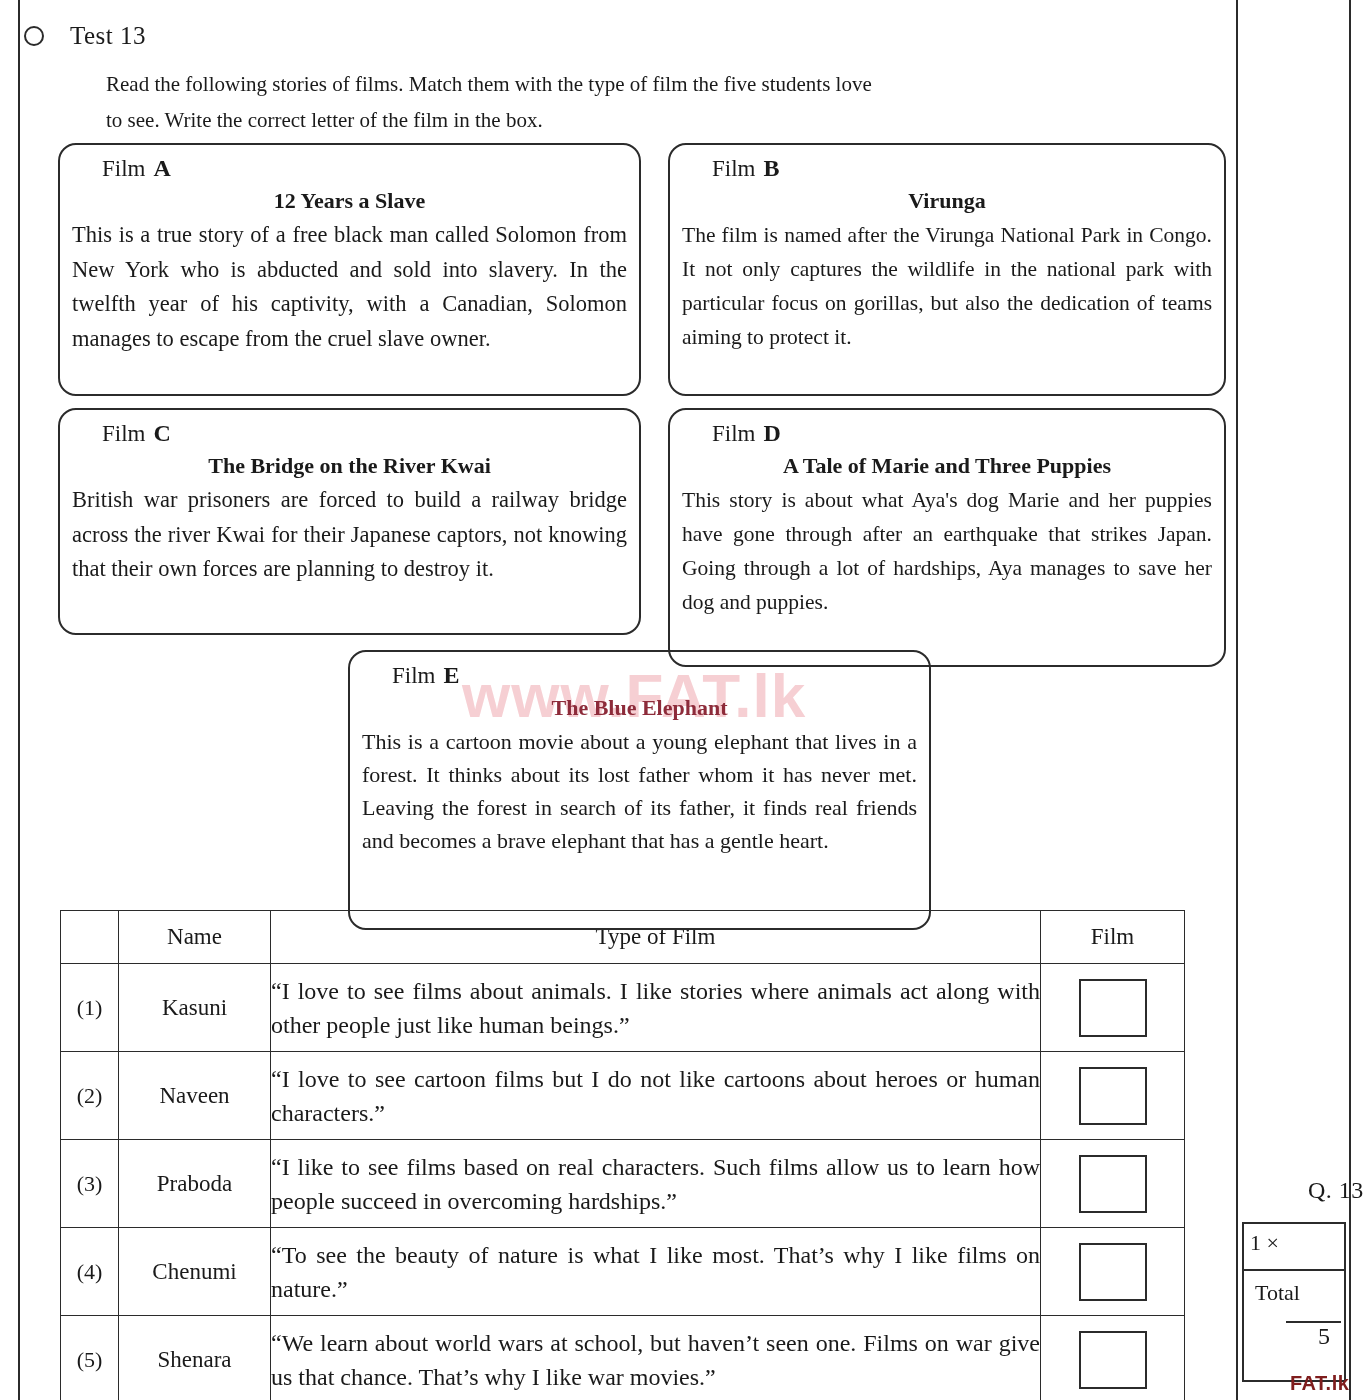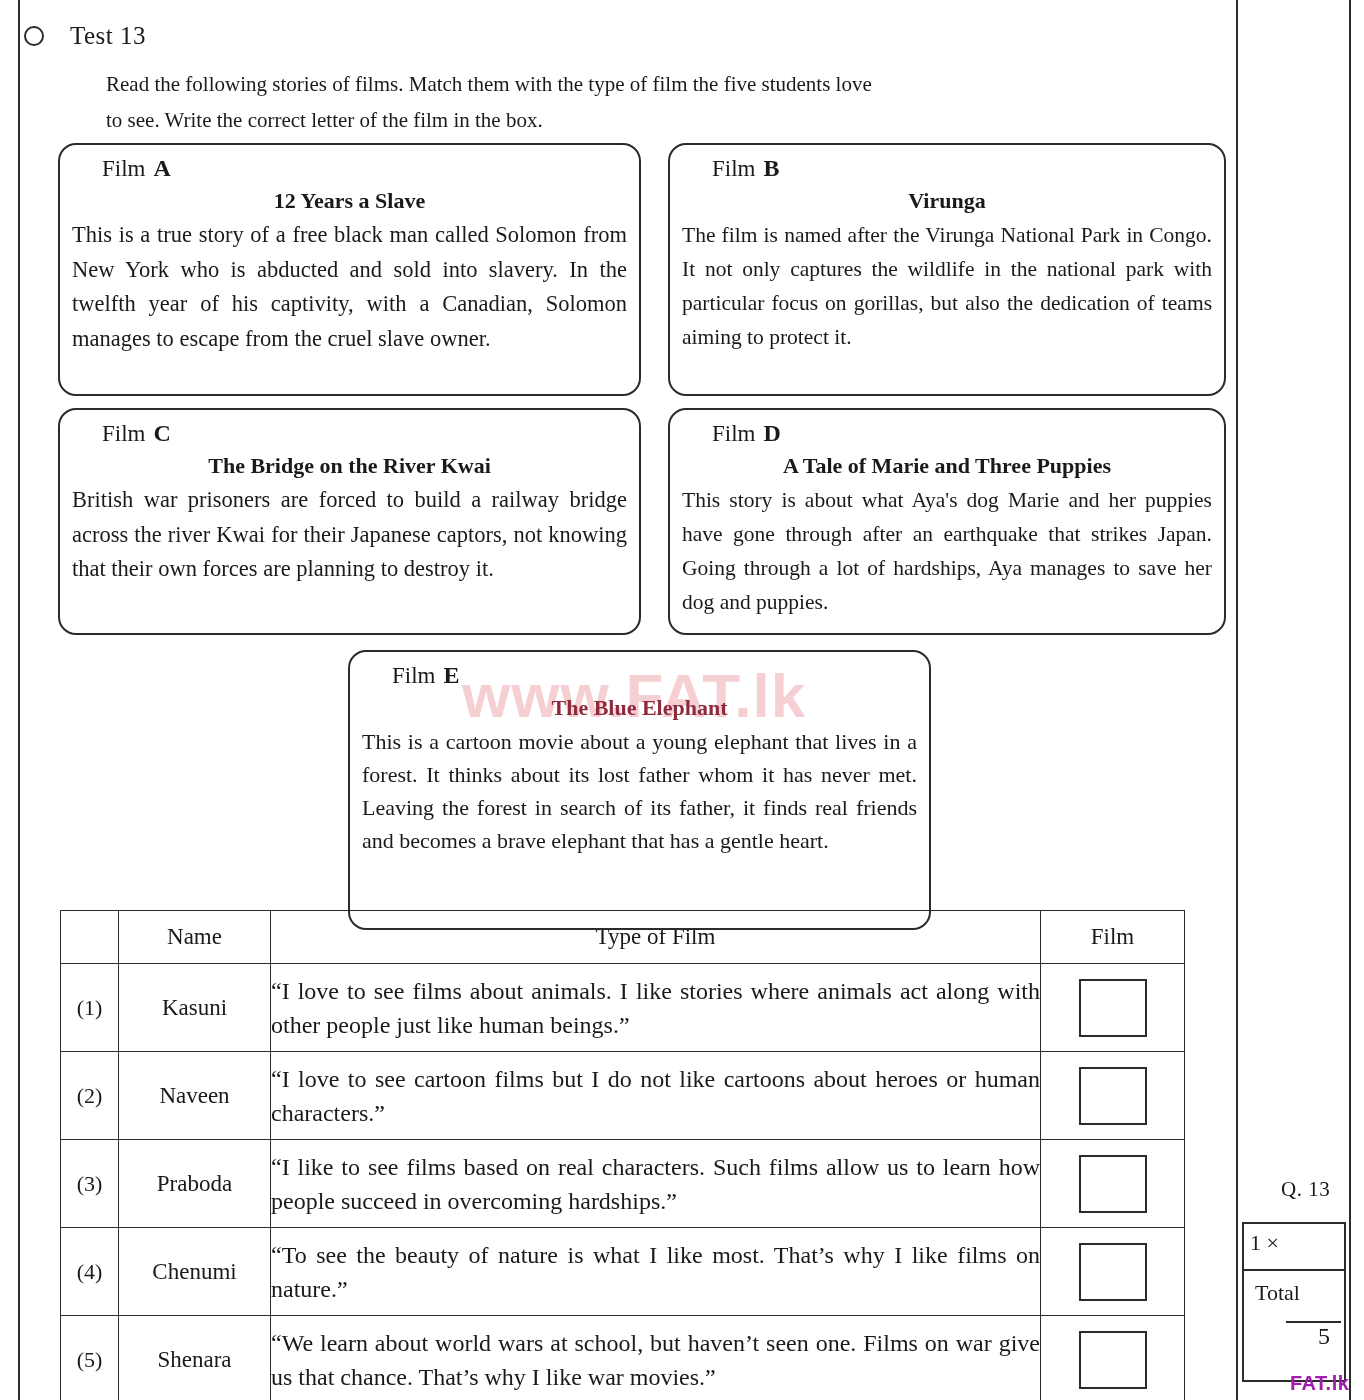--- a/index.html
+++ b/index.html
@@ -95,21 +95,21 @@
     line-height: 34.5px;
     text-align: justify;
     text-justify: inter-word;
     padding: 0 2px;
   }
   .film-body.tight { line-height: 33px; font-size: 22px; }
 
   #card-a { left: 58px;  top: 143px; width: 583px; height: 253px; }
   #card-b { left: 668px; top: 143px; width: 558px; height: 253px; }
   #card-c { left: 58px;  top: 408px; width: 583px; height: 227px; }
-  #card-d { left: 668px; top: 408px; width: 558px; height: 227px; }
+  #card-d { left: 668px; top: 408px; width: 558px; height: 259px; }
   #card-e { left: 348px; top: 650px; width: 583px; height: 280px; }
 
   #card-b .film-body { font-size: 21.5px; line-height: 34px; }
   #card-d .film-body { font-size: 21.5px; line-height: 34px; }
 
   
   .watermark {
     position: absolute;
     left: 462px;
     top: 660px;
@@ -126,21 +126,21 @@
   #card-e { background: transparent; }
   #card-e .film-title { color: #8d2b3a; position: relative; z-index: 3; }
 
   .watermark-bottom {
     position: absolute;
     left: 1290px;
     top: 1372px;
     font-family: "Liberation Sans", sans-serif;
     font-weight: bold;
     font-size: 20px;
-    color: #a21caf;
+    color: #7f1d1d;
     letter-spacing: 0.5px;
   }
 
   
   .match-table {
     position: absolute;
     left: 60px;
     top: 910px;
     width: 1124px;
     border-collapse: collapse;
@@ -183,23 +183,23 @@
     width: 68px;
     height: 58px;
     border: 2px solid #2b2b2b;
     box-sizing: border-box;
     margin: 0 auto;
   }
 
   
   .q-label {
     position: absolute;
-    left: 1281px;
+    left: 1308px;
     top: 1177px;
-    font-size: 21px;
+    font-size: 24px;
     letter-spacing: 0.5px;
   }
   .marks-box {
     position: absolute;
     left: 1242px;
     top: 1222px;
     width: 104px;
     border: 2px solid #2b2b2b;
     box-sizing: border-box;
   }

